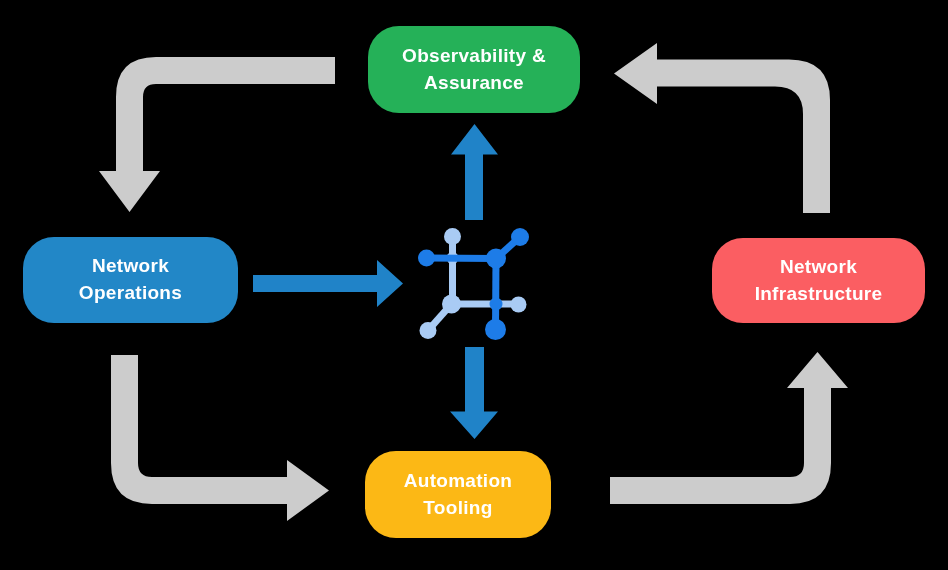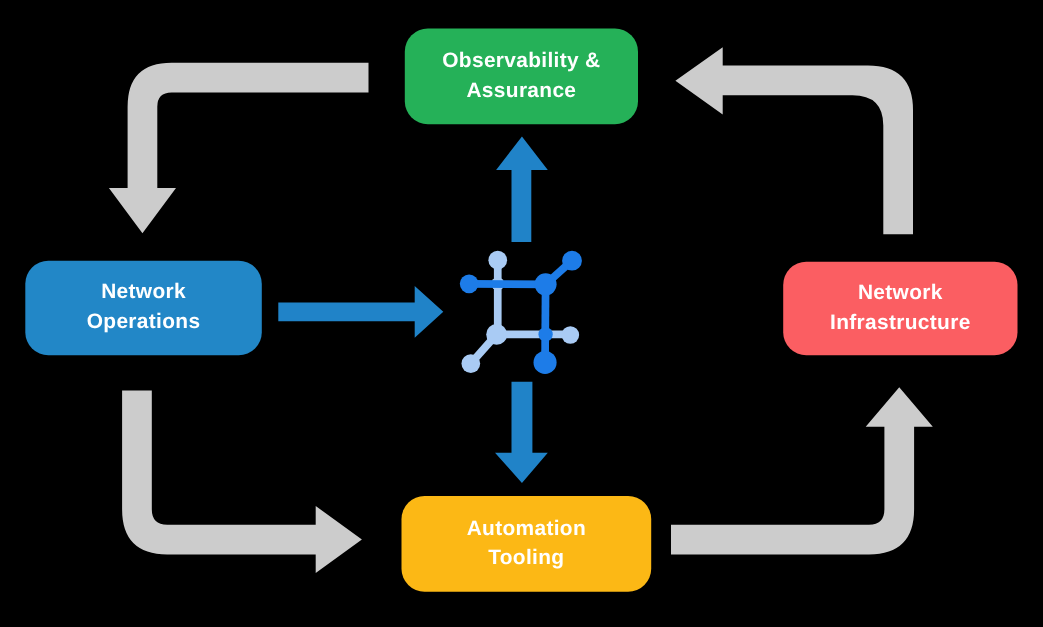--- a/index.html
+++ b/index.html
@@ -2,31 +2,31 @@
 <html><head>
 <meta charset="utf-8">
 <style>
   html,body{margin:0;padding:0;background:#000;}
   #stage{
     position:relative;width:948px;height:570px;background:#000;overflow:hidden;
     font-family:"Liberation Sans",sans-serif;
   }
   #arrows{position:absolute;left:0;top:0;pointer-events:none;}
   .node{
-    position:absolute;border-radius:21px;display:flex;align-items:center;justify-content:center;
+    position:absolute;border-radius:31px;display:flex;align-items:center;justify-content:center;
     text-align:center;
   }
   .node-label{
     color:#fff;font-size:19px;line-height:1.42;font-weight:600;letter-spacing:.3px;
     white-space:pre-line;
   }
   .node-observability{left:368px;top:26px;width:212px;height:87px;background:#25b158;}
   .node-operations{left:23px;top:237px;width:215px;height:86px;background:#2287c7;}
   .node-infrastructure{left:712px;top:238px;width:213px;height:85px;background:#fb5e62;}
-  .node-automation{left:365px;top:451px;width:227px;height:87px;background:#fcb815;}
+  .node-automation{left:365px;top:451px;width:186px;height:87px;background:#fcb815;}
   #center-icon{position:absolute;left:410px;top:215px;}
 </style>
 </head>
 <body>
 
 <div id="stage">
 
   <svg id="arrows" width="948" height="570" viewBox="0 0 948 570">
 
     <path fill="#cccccc" d="M335,57 L156,57 Q116,57 116,97 L116,171 L99,171 L129.5,212 L160,171 L143,171 L143,97 Q143,84 156,84 L335,84 Z"></path>

